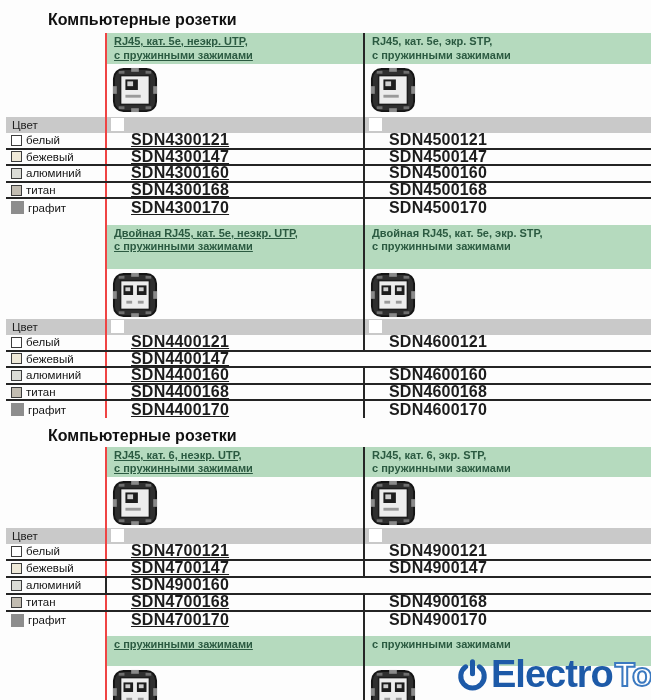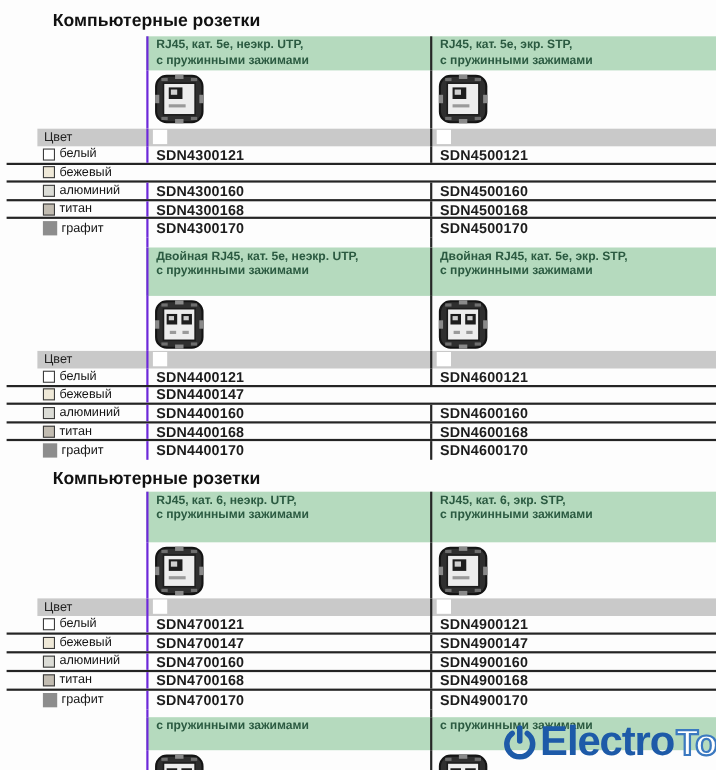--- a/index.html
+++ b/index.html
@@ -17,36 +17,36 @@
     color: #111;
     padding-left: 48px;
   }
   .page-title.first { padding-top: 11px; height: 33px; }
   .page-title.second { padding-top: 9px; height: 29px; }
 
   .section { width: 651px; }
   .row { display: flex; width: 651px; }
   .row.inset { width: 645px; margin-left: 6px; }
 
-  .lcell { width: 105px; flex: none; margin-left: 28px; }
+  .lcell { width: 105px; flex: none; }
   .row.inset .lcell { width: 99px; }
-  .c1 { width: 258px; flex: none; border-left: 2px solid #6d28d9; }
+  .c1 { width: 258px; flex: none; border-left: 2px solid #ef4444; text-decoration: underline; }
   .c2 { width: 288px; flex: none; border-left: 2px solid #262626; }
 
   .row.head .green {
     background: #b5dabe;
     color: #2b5a41;
     font-size: 11px;
     font-weight: 700;
     line-height: 13.5px;
     padding: 2px 4px 2px 7px;
   }
   .row.head { height: 31px; }
   .sec-b .row.head { height: 44px; }
-  .sec-c .row.head { height: 46px; }
+  .sec-c .row.head { height: 30px; }
   .sec-d .row.head { height: 30px; }
 
   .row.imgrow { height: 53px; }
   .sec-b .row.imgrow { height: 50px; }
   .sec-c .row.imgrow { height: 51px; }
   .sec-d .row.imgrow { height: 50px; }
   .row.imgrow .c1, .row.imgrow .c2 { padding: 3px 0 0 5px; }
   .socket { width: 46px; height: 46px; display: block; }
 
   .row.cvet { height: 16px; background: transparent; }
@@ -79,26 +79,26 @@
     color: #141414;
   }
   .sw {
     width: 11px; height: 11px;
     flex: none;
     border: 1.5px solid #3c3c3c;
     background: #fff;
   }
   .sw.solid { border-color: transparent; width: 13px; height: 13px; }
   .code {
-    font-size: 13px;
+    font-size: 16px;
     font-weight: 600;
     color: #1c1c1c;
     display: flex;
     align-items: center;
-    padding-left: 7px;
+    padding-left: 24px;
     letter-spacing: 0.2px;
   }
   .row.gap-b { height: 9px; }
   .row.gap-d { height: 7px; }
   .row.cvet.strip { height: 6px; }
 
   .logo {
     position: absolute;
     left: 456px;
     top: 653px;
@@ -204,20 +204,22 @@
         <span>белый</span>
       </div>
     <div class="c1 code">SDN4300121</div>
     <div class="c2 code">SDN4500121</div>
   </div>
   <div class="row data inset">
     <div class="lcell">
         <span class="sw" style="background-color: rgb(239, 233, 216);"></span>
         <span>бежевый</span>
       </div>
+    <div class="c1 code">SDN4300147</div>
+    <div class="c2 code">SDN4500147</div>
   </div>
   <div class="row data inset">
     <div class="lcell">
         <span class="sw" style="background-color: rgb(219, 220, 214);"></span>
         <span>алюминий</span>
       </div>
     <div class="c1 code">SDN4300160</div>
     <div class="c2 code">SDN4500160</div>
   </div>
   <div class="row data inset">
@@ -368,21 +370,20 @@
         <span>бежевый</span>
       </div>
     <div class="c1 code">SDN4700147</div>
     <div class="c2 code">SDN4900147</div>
   </div>
   <div class="row data inset">
     <div class="lcell">
         <span class="sw" style="background-color: rgb(219, 220, 214);"></span>
         <span>алюминий</span>
       </div>
-    <div class="c1 code">SDN4700160</div>
     <div class="c2 code">SDN4900160</div>
   </div>
   <div class="row data inset">
     <div class="lcell">
         <span class="sw" style="background-color: rgb(194, 188, 177);"></span>
         <span>титан</span>
       </div>
     <div class="c1 code">SDN4700168</div>
     <div class="c2 code">SDN4900168</div>
   </div>

